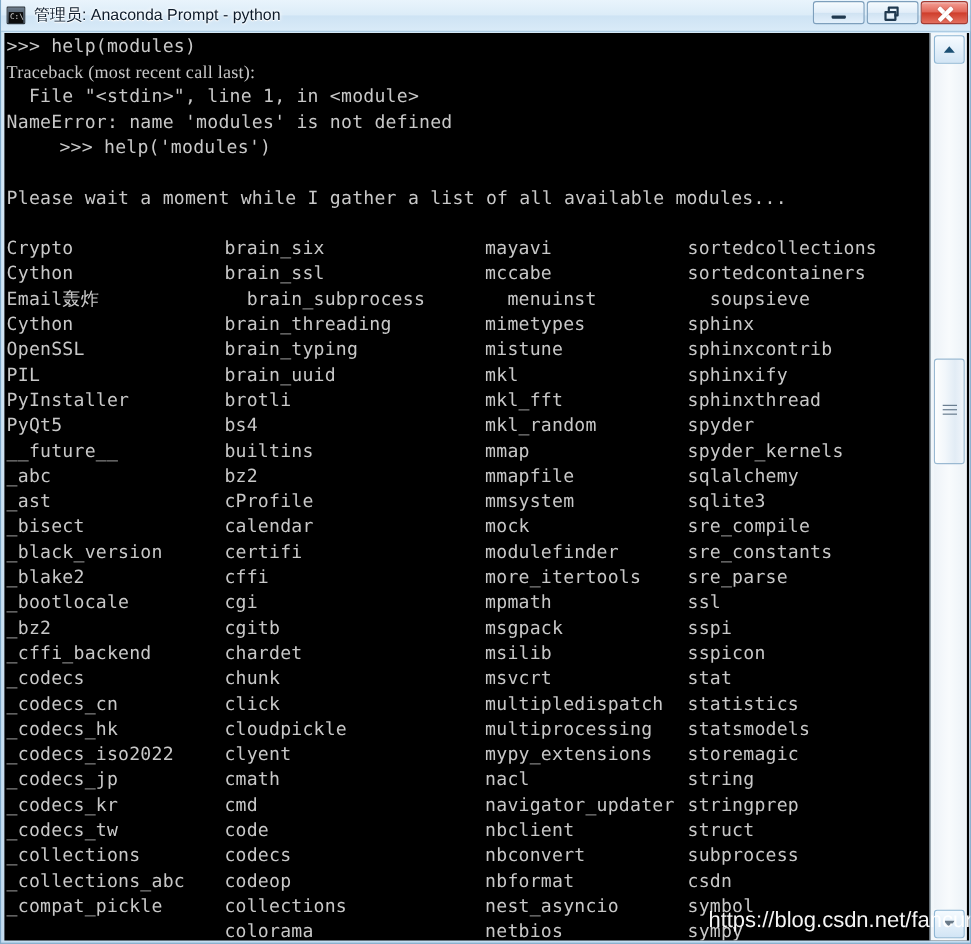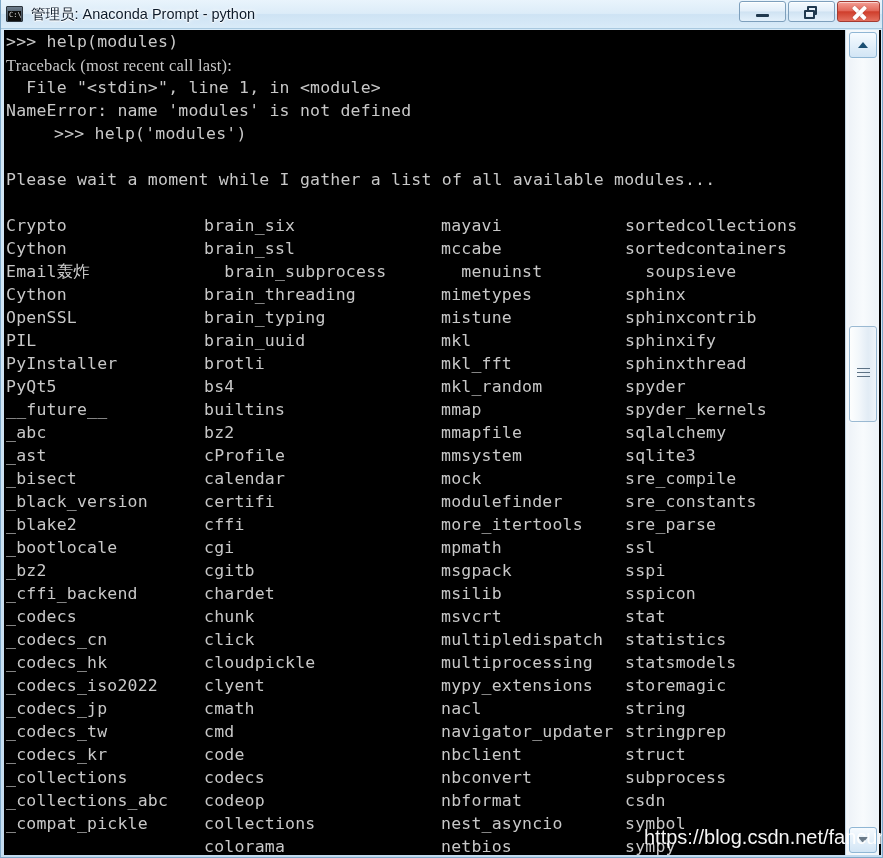--- a/index.html
+++ b/index.html
@@ -318,22 +318,22 @@
             <div class="mod-cell">_black_version</div>
             <div class="mod-cell">_blake2</div>
             <div class="mod-cell">_bootlocale</div>
             <div class="mod-cell">_bz2</div>
             <div class="mod-cell">_cffi_backend</div>
             <div class="mod-cell">_codecs</div>
             <div class="mod-cell">_codecs_cn</div>
             <div class="mod-cell">_codecs_hk</div>
             <div class="mod-cell">_codecs_iso2022</div>
             <div class="mod-cell">_codecs_jp</div>
+            <div class="mod-cell">_codecs_kr</div>
             <div class="mod-cell">_codecs_tw</div>
-            <div class="mod-cell">_codecs_kr</div>
             <div class="mod-cell">_collections</div>
             <div class="mod-cell">_collections_abc</div>
             <div class="mod-cell">_compat_pickle</div>
           </div>
           <div class="mod-col c1">
             <div class="mod-cell">brain_six</div>
             <div class="mod-cell">brain_ssl</div>
             <div class="mod-cell">  brain_subprocess</div>
             <div class="mod-cell">brain_threading</div>
             <div class="mod-cell">brain_typing</div>

